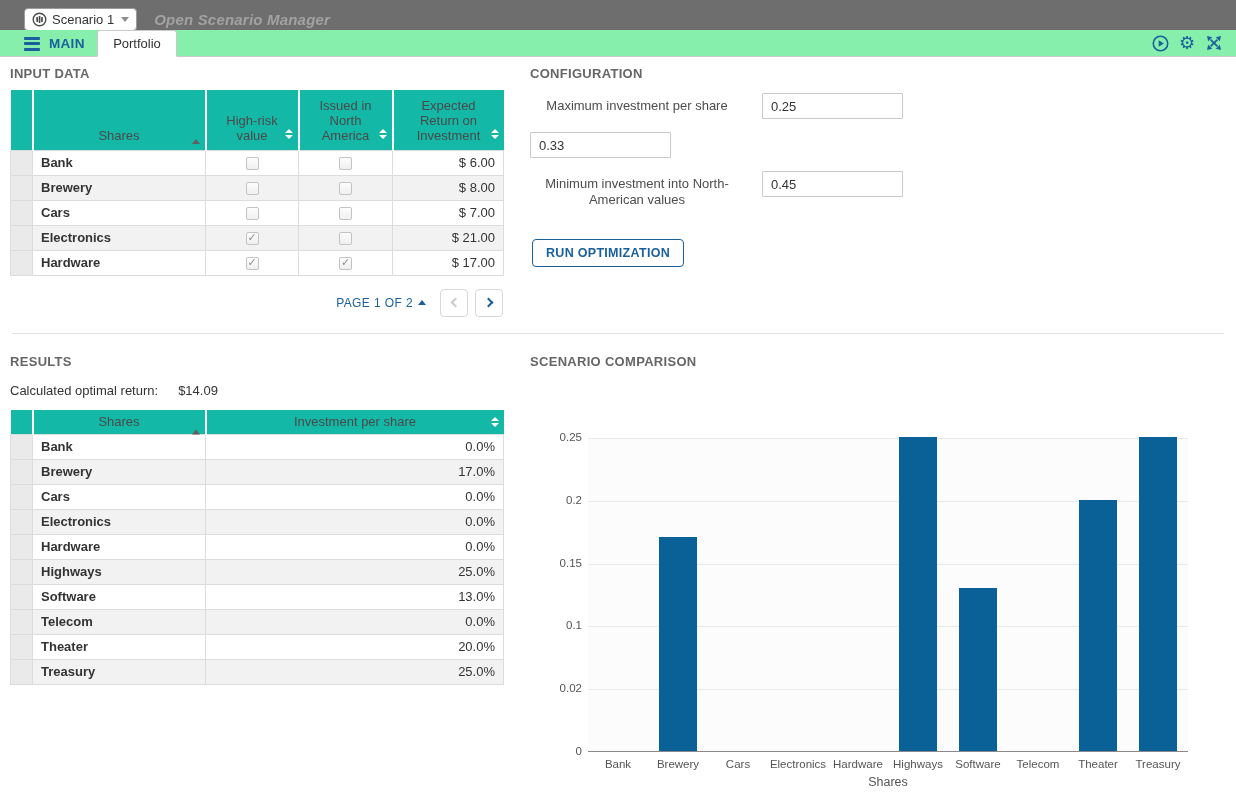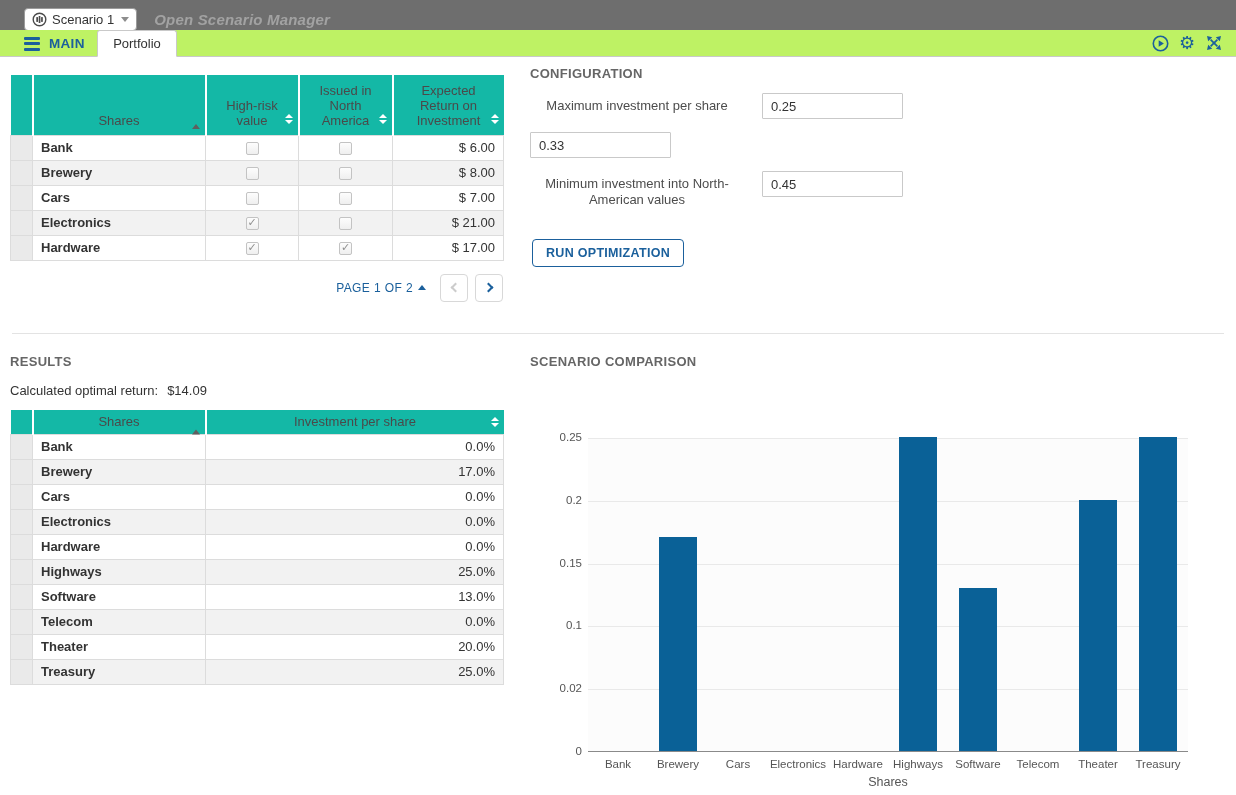--- a/index.html
+++ b/index.html
@@ -28,21 +28,21 @@
     margin-left:2px;
   }
   .open-manager {
     margin-left:17px; font-size:15px; font-weight:bold; font-style:italic;
     color:#a2a2a2; letter-spacing:0.2px; cursor:pointer;
   }
 
   
   .tabbar {
     position:absolute; left:0; top:30px; width:1236px; height:27px;
-    background:#bef264; border-bottom:1px solid #c9c9c9;
+    background:#86efac; border-bottom:1px solid #c9c9c9;
   }
   .main-nav {
     position:absolute; left:24px; top:6px; display:flex; align-items:center;
     gap:9px; cursor:pointer;
   }
   .hamburger { display:flex; flex-direction:column; gap:2.5px; }
   .hamburger span { width:16px; height:3px; background:#1b609c; border-radius:1px; }
   .main-label { font-size:13.5px; font-weight:bold; color:#1b609c; letter-spacing:0.3px; }
   .tab {
     position:absolute; left:97px; top:0; height:27px; width:80px;
@@ -133,21 +133,21 @@
   }
   .run-btn {
     margin-left:2px; margin-top:18px; height:28px; padding:0 13px;
     background:#fff; border:1px solid #1b609c; border-radius:4px;
     color:#1b609c; font-family:inherit; font-size:12.5px; font-weight:bold;
     letter-spacing:0.3px; cursor:pointer;
   }
 
   
   .summary { margin-top:14px; font-size:13px; color:#333; }
-  .summary .val { margin-left:9px; }
+  .summary .val { margin-left:20px; }
   .panel-results table { margin-top:12px; }
 
   
   #chart-plot {
     position:absolute; left:58px; top:84px; width:600px; height:314px;
     background:#fcfcfc; border-bottom:1px solid #8a8a8a;
   }
   .gridline { position:absolute; left:0; width:600px; height:1px; background:#e9e9e9; }
   .ytick-label {
     position:absolute; left:-46px; width:40px; text-align:right;
@@ -207,20 +207,21 @@
         <polygon points="1,1 6.2,2.2 2.2,6.2" fill="#1b609c"></polygon>
         <polygon points="15,1 13.8,6.2 9.8,2.2" fill="#1b609c"></polygon>
         <polygon points="1,15 2.2,9.8 6.2,13.8" fill="#1b609c"></polygon>
         <polygon points="15,15 9.8,13.8 13.8,9.8" fill="#1b609c"></polygon>
       </svg>
     </span>
   </div>
 </div>
 
 <div class="panel-input">
+  <div class="sec-heading">INPUT DATA</div>
   <table class="input-table" style="margin-top:9px;">
     <colgroup>
         <col style="width:22px">
         <col style="width:173px">
         <col style="width:93px">
         <col style="width:94px">
         <col style="width:111px">
       </colgroup>
     <thead>
       <tr>

